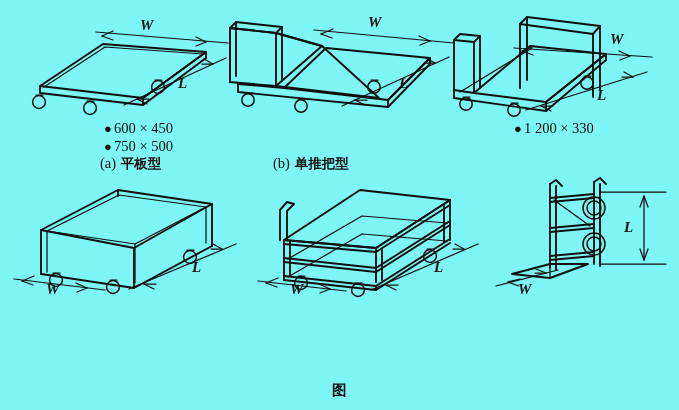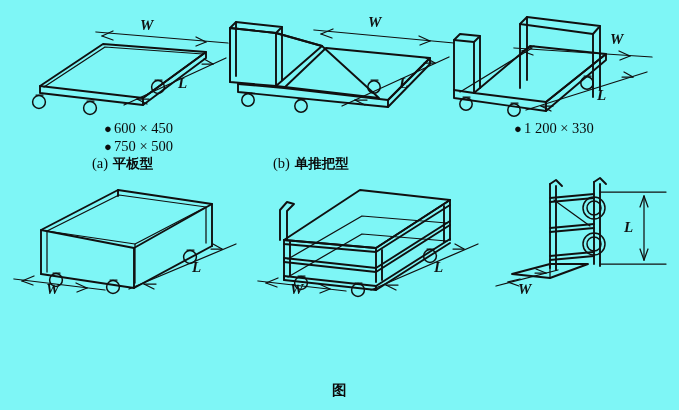--- a/index.html
+++ b/index.html
@@ -146,21 +146,21 @@
 
     <div class="speclist" style="left:76px;top:120px;margin-left:28px;">
       <div class="specline">
         <span class="bullet">●</span><span>600 × 450</span>
       </div>
       <div class="specline">
         <span class="bullet">●</span><span>750 × 500</span>
       </div>
     </div>
 
-    <div class="panel-caption" style="left:92px;top:155px;">
+    <div class="panel-caption" style="left:100px;top:155px;">
       <span class="pc-tag">(a)</span>
       <span>平板型</span>
     </div>
   </div>
 
   <div class="panel" style="left:218px;top:0px;width:250px;height:180px;">
 
     <div class="fig" style="left:4px;top:10px;">
       <svg width="240" height="110" viewBox="0 0 240 110">
 

